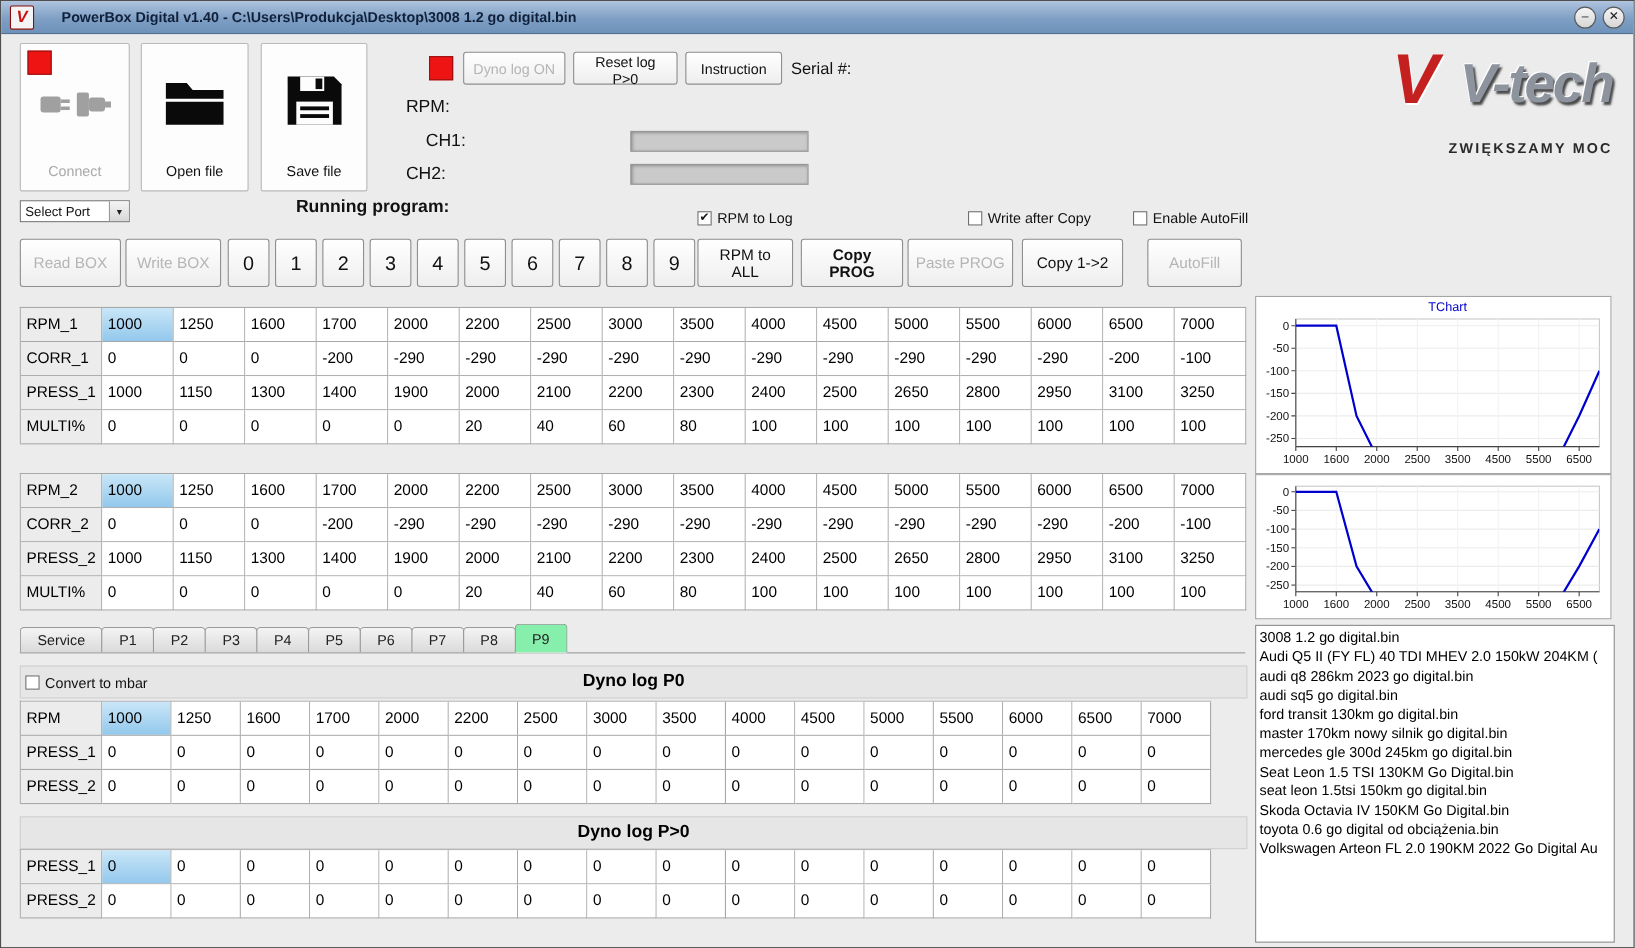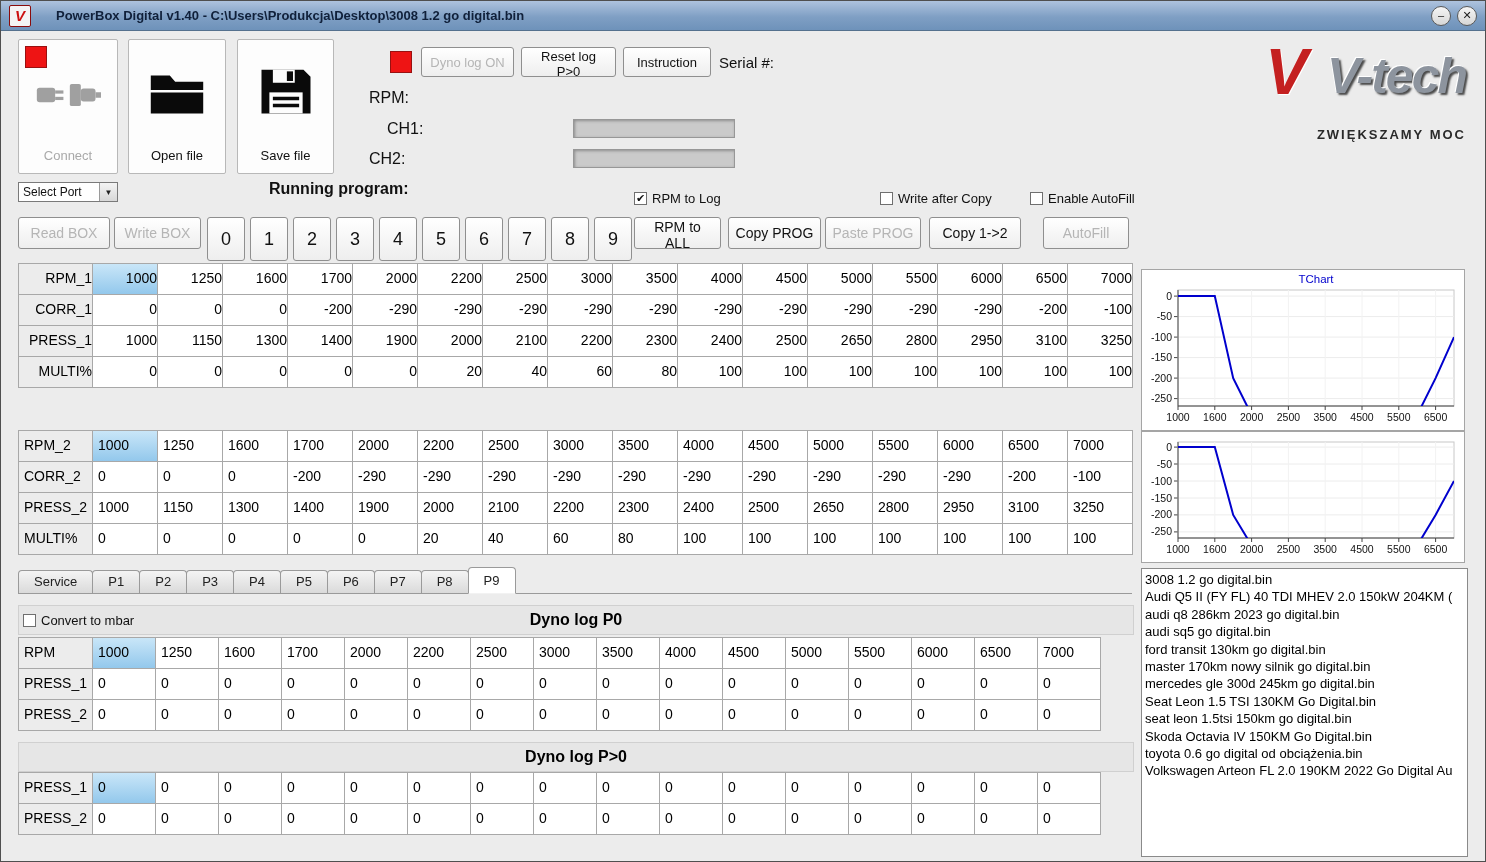--- a/index.html
+++ b/index.html
@@ -15,21 +15,21 @@
   
   button{font-family:inherit;}
   .btn{background:linear-gradient(#ffffff,#eeeeee);border:1px solid #8f8f8f;border-radius:3px;color:#111;cursor:default;}
   .btn.disabled{color:#b5b5b5;}
   .big-btn{top:8px;width:100px;height:135px;background:#fdfdfd;border:1px solid #b8b8b8;border-radius:2px;position:absolute;padding:0;}
   .conn-led{position:absolute;left:6px;top:6px;width:20px;height:20px;background:#ee1414;border:1px solid #991111;}
   .big-icon{position:absolute;left:0;right:0;top:34px;display:flex;justify-content:center;}
   .big-label{position:absolute;left:0;right:0;bottom:10px;text-align:center;font-size:13px;color:#111;}
   .big-label.dim{color:#a9a9a9;}
   .sm-btn{top:16px;height:30px;position:absolute;font-size:13px;}
-  .act-btn{top:186px;height:32px;position:absolute;font-size:14px;}
+  .act-btn{top:186px;height:44px;position:absolute;font-size:14px;}
   .num-btn{position:static;width:38px;height:44px;font-size:18px;}
   
   .dropdown{left:17px;top:151px;width:100px;height:20px;background:#fff;border:1px solid #7a7a7a;display:flex;align-items:center;font-size:12px;color:#111;}
   .dropdown .dd-text{flex:1;padding-left:4px;}
   .dd-arrow{width:17px;height:18px;background:linear-gradient(#f4f4f4,#d8d8d8);border-left:1px solid #9a9a9a;display:flex;align-items:center;justify-content:center;font-size:8px;color:#222;}
   .plain-label{position:absolute;font-size:16px;color:#111;white-space:nowrap;}
   .pbar{position:absolute;width:160px;height:17px;background:#cacaca;border:1px solid #979797;box-shadow:inset 1px 1px 3px rgba(0,0,0,.3);}
   .checkbox{position:absolute;display:inline-flex;align-items:center;gap:5px;font-size:13px;color:#111;white-space:nowrap;}
   .cb-box{width:13px;height:13px;background:#fff;border:1px solid #6f6f6f;display:inline-flex;align-items:center;justify-content:center;font-size:11px;line-height:1;color:#111;box-sizing:border-box;}
   .cb-box.checked::after{content:"✔";margin-top:-1px;}
@@ -43,21 +43,21 @@
   .datatable{position:absolute;border-top:1px solid #a8a8a8;border-left:1px solid #a8a8a8;background:#fff;}
   .trow{display:flex;height:31px;}
   .cell{border-right:1px solid #a8a8a8;border-bottom:1px solid #a8a8a8;font-size:14px;line-height:29px;padding-left:5px;background:#fff;overflow:hidden;white-space:nowrap;box-sizing:border-box;color:#000;}
   .label-cell{width:74px;background:#ececec;}
   .value-cell{width:65px;}
   .dyno-table .value-cell{width:63px;}
   .cell.hl{background:linear-gradient(#c9e6f8,#93c8ec);}
   
   .tab-strip{position:absolute;left:17px;top:537px;width:1114px;height:25px;border-bottom:1px solid #9a9a9a;display:flex;align-items:flex-end;}
   .tab{height:22px;line-height:22px;padding:0 15px;font-size:13px;background:linear-gradient(#f4f4f4,#dadada);border:1px solid #9a9a9a;border-bottom:none;border-radius:4px 4px 0 0;margin-right:-1px;color:#222;}
-  .tab.active{height:25px;line-height:25px;background:#ffffff;margin-bottom:-1px;border-bottom:1px solid #f2f2f2;position:relative;z-index:2;}
+  .tab.active{height:25px;line-height:25px;background:#86efac;margin-bottom:-1px;border-bottom:1px solid #f2f2f2;position:relative;z-index:2;}
   
   .band{position:absolute;left:17px;width:1114px;height:28px;background:#e6e6e6;border:1px solid #d0d0d0;display:flex;align-items:center;justify-content:center;}
   .band-title{font-weight:bold;font-size:16px;color:#000;}
   .band .checkbox{left:4px;}
   
   .chart-panel{position:absolute;left:1140px;width:322px;background:#fff;border:1px solid #a5a5a5;}
   svg text{font-family:"Liberation Sans",sans-serif;}
   .file-panel{position:absolute;left:1140px;top:537px;width:322px;height:285px;background:#fff;border:1px solid #8a8a8a;overflow:hidden;padding:2px 0 0 3px;}
   .file-item{font-size:13px;line-height:17.4px;white-space:nowrap;color:#000;}
 </style>
@@ -168,26 +168,26 @@
         <button class="btn num-btn">2</button>
         <button class="btn num-btn">3</button>
         <button class="btn num-btn">4</button>
         <button class="btn num-btn">5</button>
         <button class="btn num-btn">6</button>
         <button class="btn num-btn">7</button>
         <button class="btn num-btn">8</button>
         <button class="btn num-btn">9</button>
       </div>
     <button class="btn act-btn" style="left:633px;width:87px;">RPM to ALL</button>
-    <button class="btn act-btn" style="left:727px;width:93px;">Copy PROG</button>
+    <button class="btn act-btn" style="left:727px;width:93px;font-weight:bold;">Copy PROG</button>
     <button class="btn act-btn disabled" style="left:824px;width:96px;">Paste PROG</button>
     <button class="btn act-btn" style="left:928px;width:92px;">Copy 1-&gt;2</button>
     <button class="btn act-btn disabled" style="left:1042px;width:86px;">AutoFill</button>
 
-    <div class="datatable" style="left:17px;top:232px;text-align:right;">
+    <div class="datatable" style="left:17px;top:248px;">
         <div class="trow">
           <div class="cell label-cell">RPM_1</div>
           <div class="cell value-cell hl">1000</div>
           <div class="cell value-cell">1250</div>
           <div class="cell value-cell">1600</div>
           <div class="cell value-cell">1700</div>
           <div class="cell value-cell">2000</div>
           <div class="cell value-cell">2200</div>
           <div class="cell value-cell">2500</div>
           <div class="cell value-cell">3000</div>

